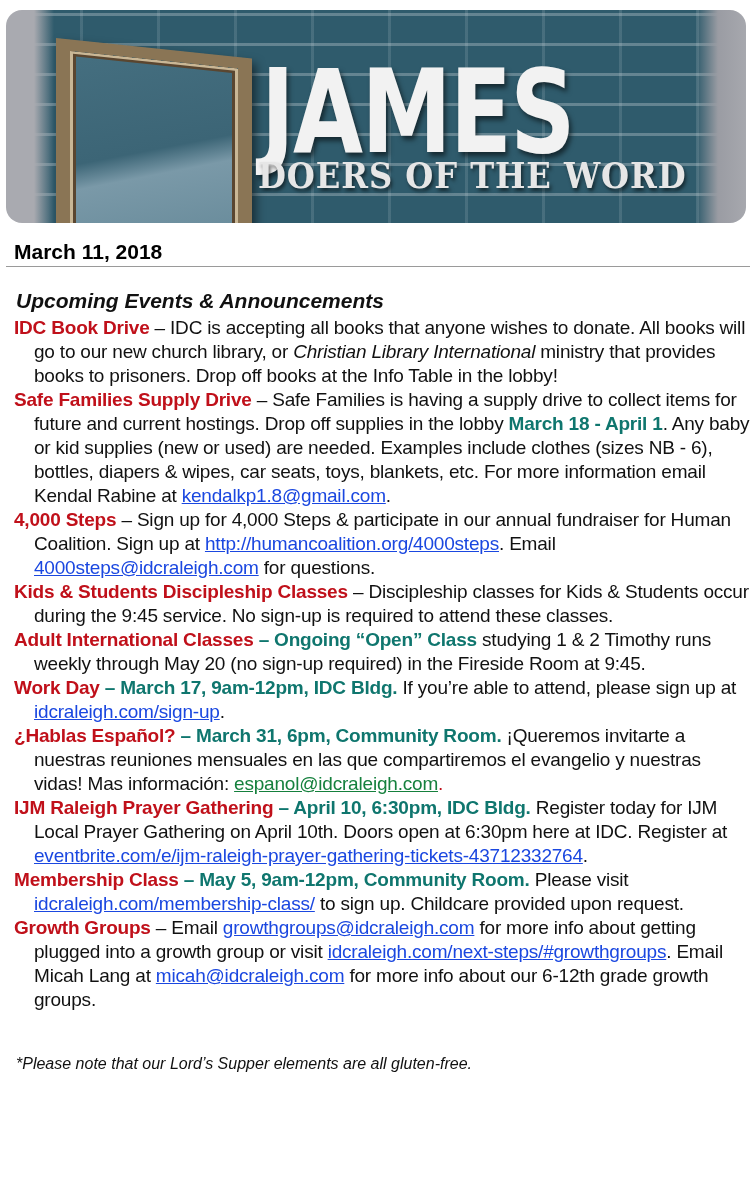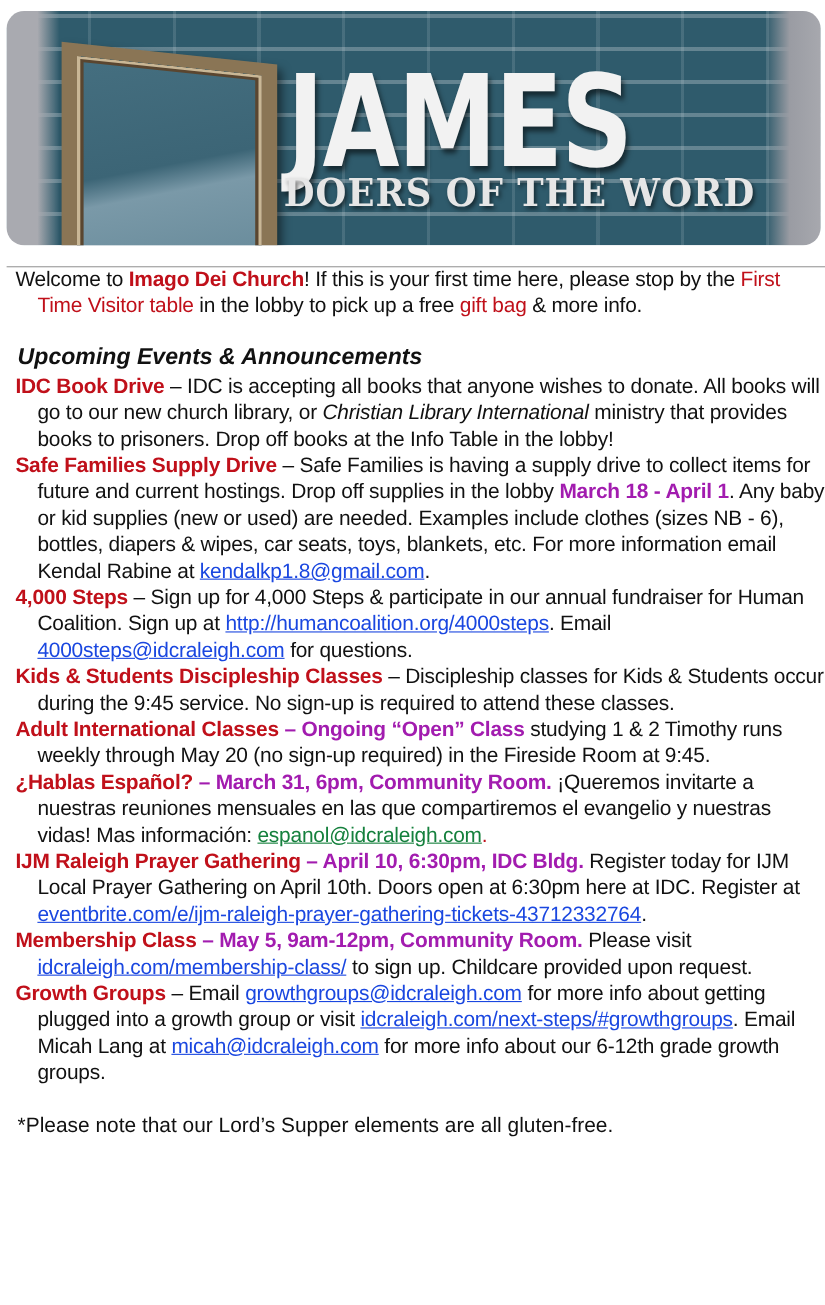--- a/index.html
+++ b/index.html
@@ -55,63 +55,64 @@
   }
   .rule { margin: 2px 0 0 6px; width: 744px; height: 1px; background: #9a9a9a; border: 0; }
   p.item {
     margin: 0; font-size: 19px; line-height: 24px;
     padding-left: 34px; text-indent: -20px;
     letter-spacing: -0.2px;
   }
   .welcome { margin-top: 2px; }
   .red { color: #c0101a; }
   .redb { color: #c0101a; font-weight: bold; }
-  b { font-weight: bold; color: #a21caf; }
+  b { font-weight: bold; color: #0f766e; }
   a { color: #1a47e0; text-decoration: underline; }
   a.visited { color: #15803d; }
   .section-title {
     margin: 22px 0 0 16px; font-size: 21px; font-weight: bold; font-style: italic;
     line-height: 24px;
   }
   .events { margin-top: 3px; }
   .note {
-    margin: 24px 0 0 16px; font-size: 19px; line-height: 24px;
+    margin: 40px 0 0 16px; font-size: 16px; font-style: italic; line-height: 24px;
   }
 </style>
 </head>
 <body>
 
 <div class="banner">
   <div class="bricks"></div>
   <div class="frame-wrap">
     <div class="frame"></div>
   </div>
   <div class="title-james">JAMES</div>
   <div class="title-sub">DOERS OF THE WORD</div>
 </div>
 
 <div class="content">
+  <div class="date">March 11, 2018</div>
   <hr class="rule">
 
-  <p class="item welcome"><span>Welcome to </span><span class="redb">Imago Dei Church</span><span>! If this is your first time here, please stop by the </span><span class="red">First Time Visitor table</span><span> in the lobby to pick up a free </span><span class="red">gift bag</span><span> &amp; more info.</span></p>
 
   <div class="section-title">Upcoming Events &amp; Announcements</div>
 
   <div class="events">
     <p class="item"><span class="redb">IDC Book Drive</span><span> – IDC is accepting all books that anyone wishes to donate. All books will go to our new church library, or </span><i>Christian Library International</i><span> ministry that provides books to prisoners. Drop off books at the Info Table in the lobby!</span></p>
 
     <p class="item"><span class="redb">Safe Families Supply Drive</span><span> – Safe Families is having a supply drive to collect items for future and current hostings. Drop off supplies in the lobby </span><b>March 18 - April 1</b><span>. Any baby or kid supplies (new or used) are needed. Examples include clothes (sizes NB - 6), bottles, diapers &amp; wipes, car seats, toys, blankets, etc. For more information email Kendal Rabine at </span><a href="#">kendalkp1.8@gmail.com</a><span>.</span></p>
 
     <p class="item"><span class="redb">4,000 Steps</span><span> – Sign up for 4,000 Steps &amp; participate in our annual fundraiser for Human Coalition. Sign up at </span><a href="#">http://humancoalition.org/4000steps</a><span>. Email </span><a href="#">4000steps@idcraleigh.com</a><span> for questions.</span></p>
 
 
     <p class="item"><span class="redb">Kids &amp; Students Discipleship Classes</span><span> – Discipleship classes for Kids &amp; Students occur during the 9:45 service. No sign-up is required to attend these classes.</span></p>
 
     <p class="item"><span class="redb">Adult International Classes</span><b> – Ongoing “Open” Class</b><span> studying 1 &amp; 2 Timothy runs weekly through May 20 (no sign-up required) in the Fireside Room at 9:45.</span></p>
 
+    <p class="item"><span class="redb">Work Day</span><b> – March 17, 9am-12pm, IDC Bldg.</b><span> If you’re able to attend, please sign up at </span><a href="#">idcraleigh.com/sign-up</a><span>.</span></p>
 
     <p class="item"><span class="redb">¿Hablas Español?</span><b> – March 31, 6pm, Community Room.</b><span> ¡Queremos invitarte a nuestras reuniones mensuales en las que compartiremos el evangelio y nuestras vidas! Mas información: </span><a href="#" class="visited">espanol@idcraleigh.com</a><span class="red">.</span></p>
 
     <p class="item"><span class="redb">IJM Raleigh Prayer Gathering</span><b> – April 10, 6:30pm, IDC Bldg.</b><span> Register today for IJM Local Prayer Gathering on April 10th. Doors open at 6:30pm here at IDC. Register at </span><a href="#">eventbrite.com/e/ijm-raleigh-prayer-gathering-tickets-43712332764</a><span>.</span></p>
 
     <p class="item"><span class="redb">Membership Class</span><b> – May 5, 9am-12pm, Community Room.</b><span> Please visit </span><a href="#">idcraleigh.com/membership-class/</a><span> to sign up. Childcare provided upon request.</span></p>
 
     <p class="item"><span class="redb">Growth Groups</span><span> – Email </span><a href="#">growthgroups@idcraleigh.com</a><span> for more info about getting plugged into a growth group or visit </span><a href="#">idcraleigh.com/next-steps/#growthgroups</a><span>. Email Micah Lang at </span><a href="#">micah@idcraleigh.com</a><span> for more info about our 6-12th grade growth groups.</span></p>
   </div>
 

